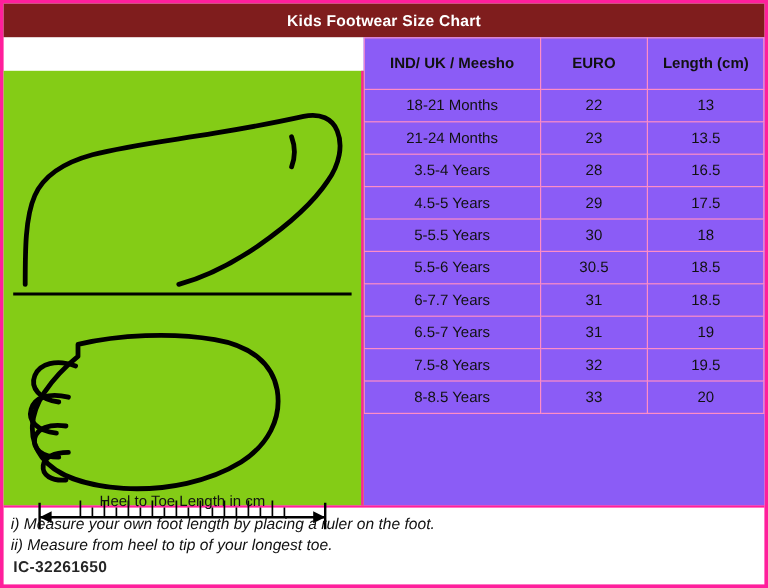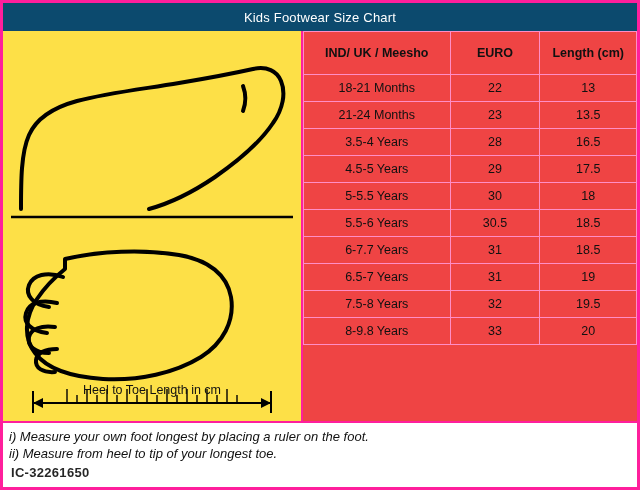--- a/index.html
+++ b/index.html
@@ -17,44 +17,45 @@
     position: relative;
     width: 640px;
     height: 490px;
     box-sizing: border-box;
     border: 3px solid #ff1f9c;
     background: #ffffff;
   }
   
   #title-bar {
     height: 28px;
-    background: #0c4a6e;
+    background: #7f1d1d;
     color: #ffffff;
     display: flex;
     align-items: center;
     justify-content: center;
     font-size: 13px;
-    font-weight: normal;
+    font-weight: bold;
     letter-spacing: .2px;
   }
   
   #body-split {
     display: flex;
     height: 390px;
     border-bottom: 2px solid #ff1f9c;
   }
   #diagram-pane {
     width: 298px;
     position: relative;
     border-right: 2px solid #ff1f9c;
-    background: #fde047;
+    background: #84cc16;
+    margin-top: 28px;
   }
   #table-pane {
     flex: 1;
-    background: #ef4444;
+    background: #8b5cf6;
     overflow: hidden;
   }
   
   table {
     border-collapse: collapse;
     width: 100%;
     table-layout: fixed;
   }
   th, td {
     border: 1px solid #ff8dc6;
@@ -227,29 +228,29 @@
               <td>6.5-7 Years</td>
               <td>31</td>
               <td>19</td>
             </tr>
             <tr>
               <td>7.5-8 Years</td>
               <td>32</td>
               <td>19.5</td>
             </tr>
             <tr>
-              <td>8-9.8 Years</td>
+              <td>8-8.5 Years</td>
               <td>33</td>
               <td>20</td>
             </tr>
           </tbody>
       </table>
     </div>
 
   </div>
 
   <div id="footer">
-    <div class="line ital">i) Measure your own foot longest by placing a ruler on the foot.</div>
+    <div class="line ital">i) Measure your own foot length by placing a ruler on the foot.</div>
     <div class="line ital">ii) Measure from heel to tip of your longest toe.</div>
     <div id="watermark">IC-32261650</div>
   </div>
 
 </div>
 
 </body></html>

